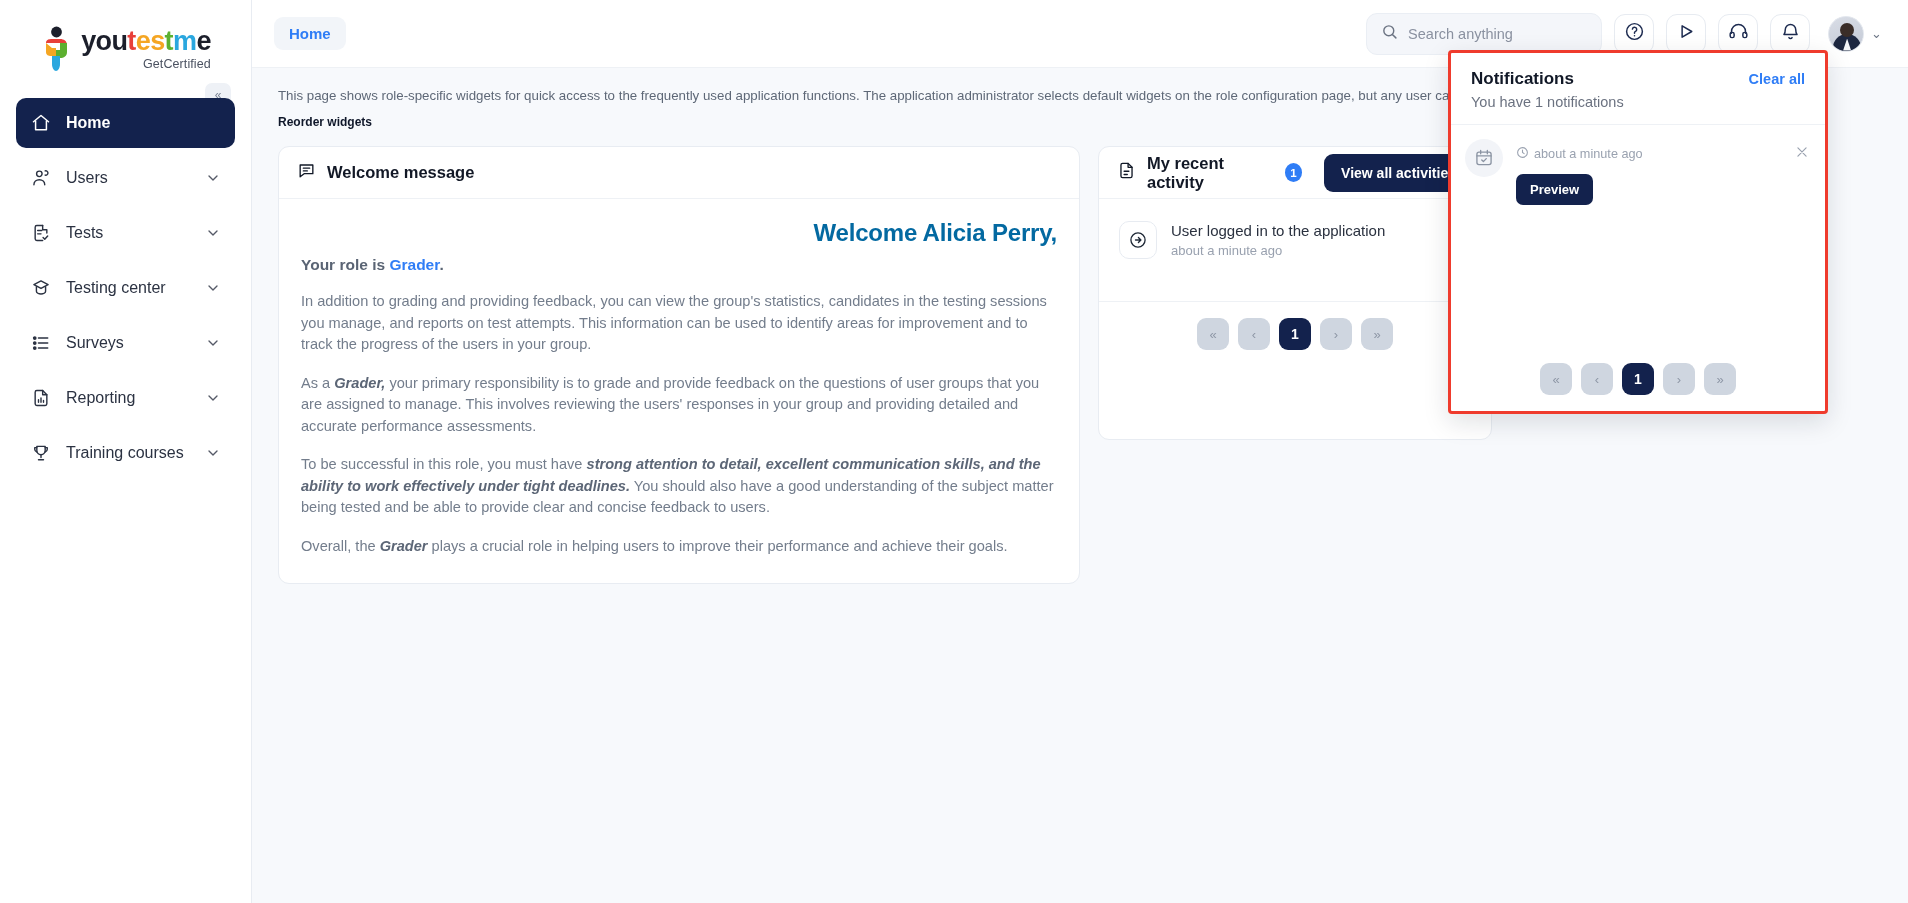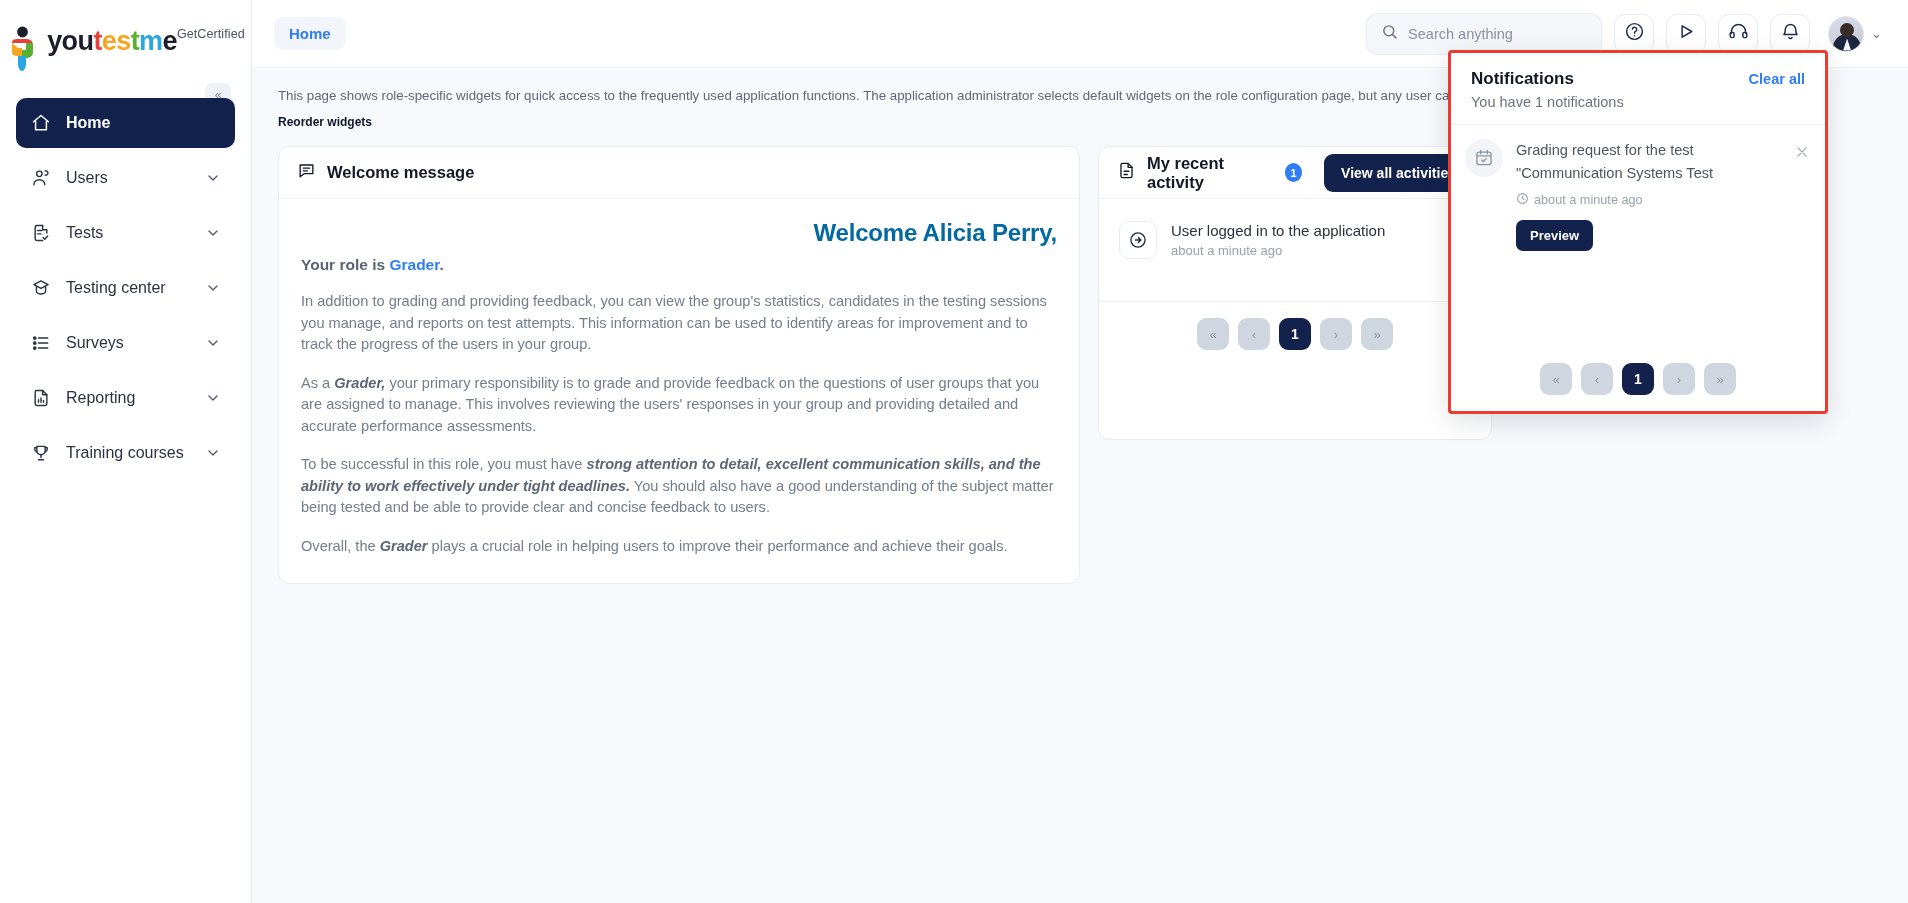--- a/index.html
+++ b/index.html
@@ -14,21 +14,21 @@
   
   .sidebar {
     width: 252px; height: 903px; background: #ffffff;
     border-right: 1px solid #e8ecf2;
     display: flex; flex-direction: column; flex: 0 0 252px;
     position: relative; z-index: 5;
   }
   .brand { padding: 26px 0 0 0; display: flex; justify-content: center; }
   .brand-inner { display: flex; align-items: flex-start; gap: 7px; }
   .logo-mark { width: 34px; height: 46px; position: relative; }
-  .logo-text-wrap { display: flex; flex-direction: row; align-items: flex-start; }
+  .logo-text-wrap { display: flex; flex-direction: column; align-items: flex-end; }
   .logo-word { font-size: 27px; font-weight: 700; letter-spacing: -0.6px; line-height: 30px; }
   .logo-word .c1 { color: #1c1f2b; }
   .logo-word .c2 { color: #e8403a; }
   .logo-word .c3 { color: #f5a623; }
   .logo-word .c4 { color: #5cb030; }
   .logo-word .c5 { color: #2aa7df; }
   .logo-word .c6 { color: #1c1f2b; }
   .logo-sub { font-size: 12.5px; color: #4a5160; margin-top: 1px; letter-spacing: .1px;}
 
   .collapse-btn {
@@ -466,21 +466,20 @@
     <div class="notif-list">
       <div class="notif-item">
         <span class="notif-ic">
           <svg width="20" height="20" viewBox="0 0 24 24" fill="none" stroke="currentColor" stroke-width="1.6" stroke-linecap="round" stroke-linejoin="round">
               <rect x="3.5" y="5" width="17" height="15" rx="2.5"></rect>
               <path d="M8 3v4M16 3v4M3.5 9.5h17"></path>
               <path d="M9.3 14.3l2 2 3.4-3.6"></path>
             </svg>
         </span>
         <div class="notif-content">
-          <div class="notif-item-title">Grading request for the test "Communication Systems Test</div>
           <div class="notif-time">
             <span>
               <svg width="13" height="13" viewBox="0 0 24 24" fill="none" stroke="currentColor" stroke-width="2" stroke-linecap="round">
                   <circle cx="12" cy="12" r="9"></circle>
                   <path d="M12 7.5V12l3 2"></path>
                 </svg>
             </span>
             <span>about a minute ago</span>
           </div>
           <button class="notif-preview">Preview</button>

